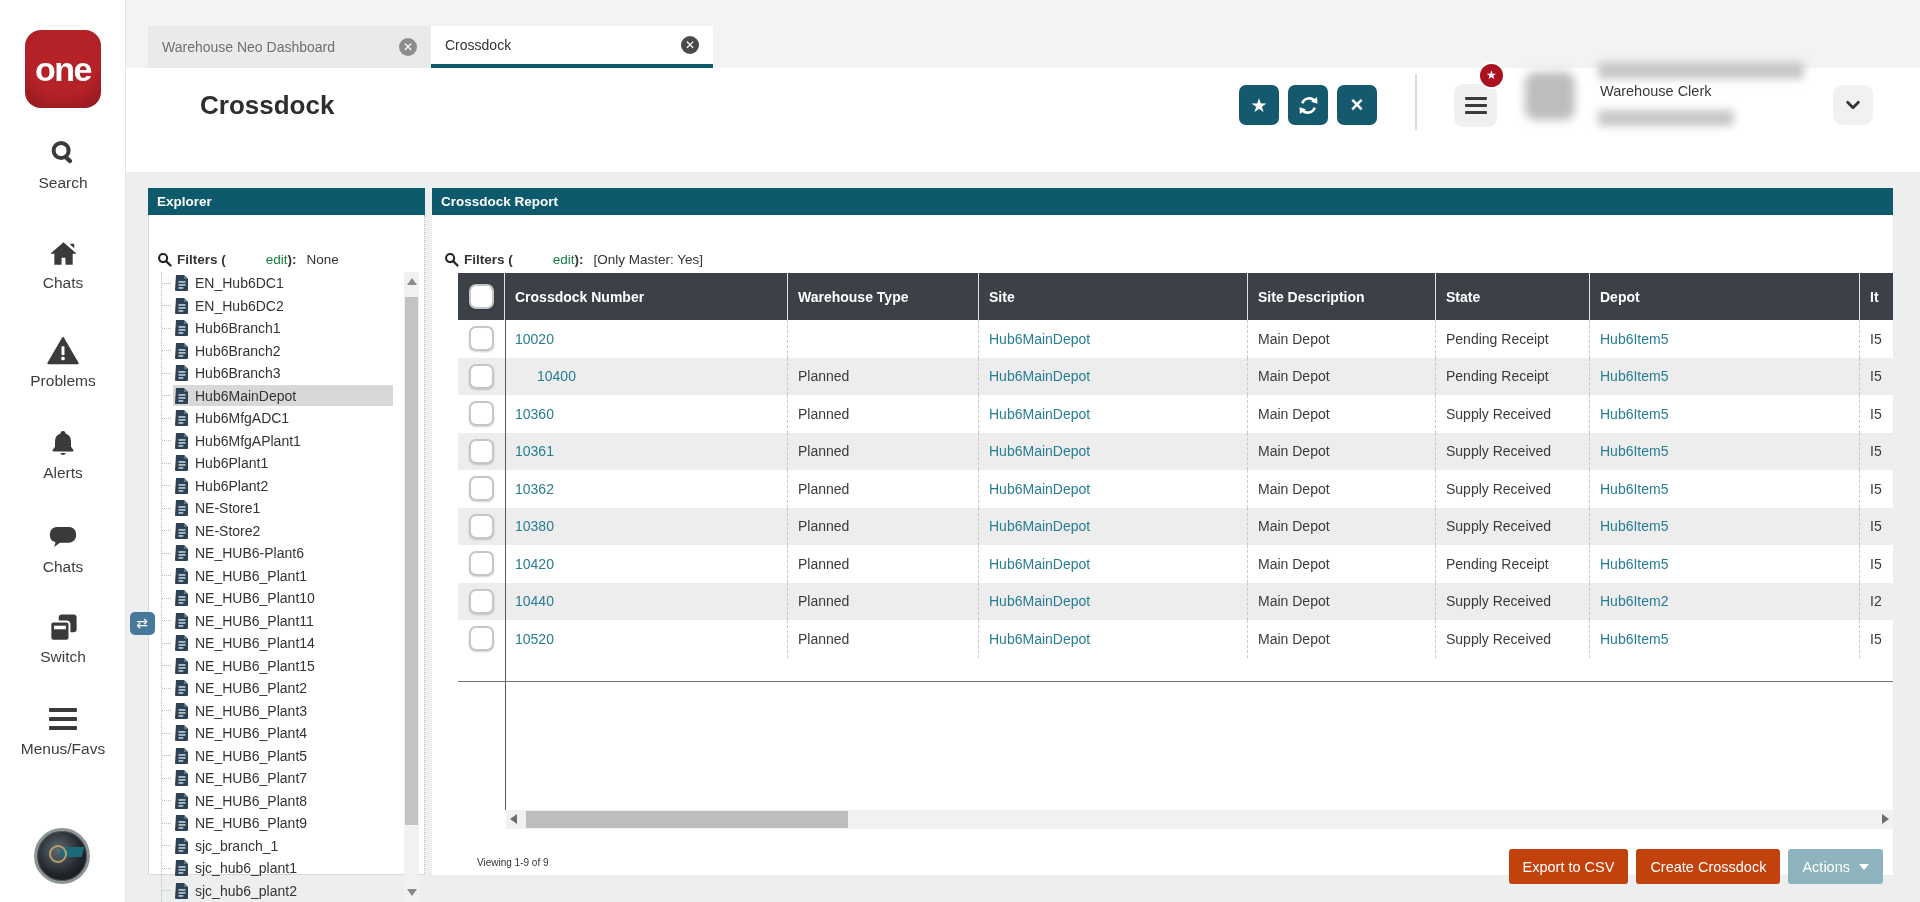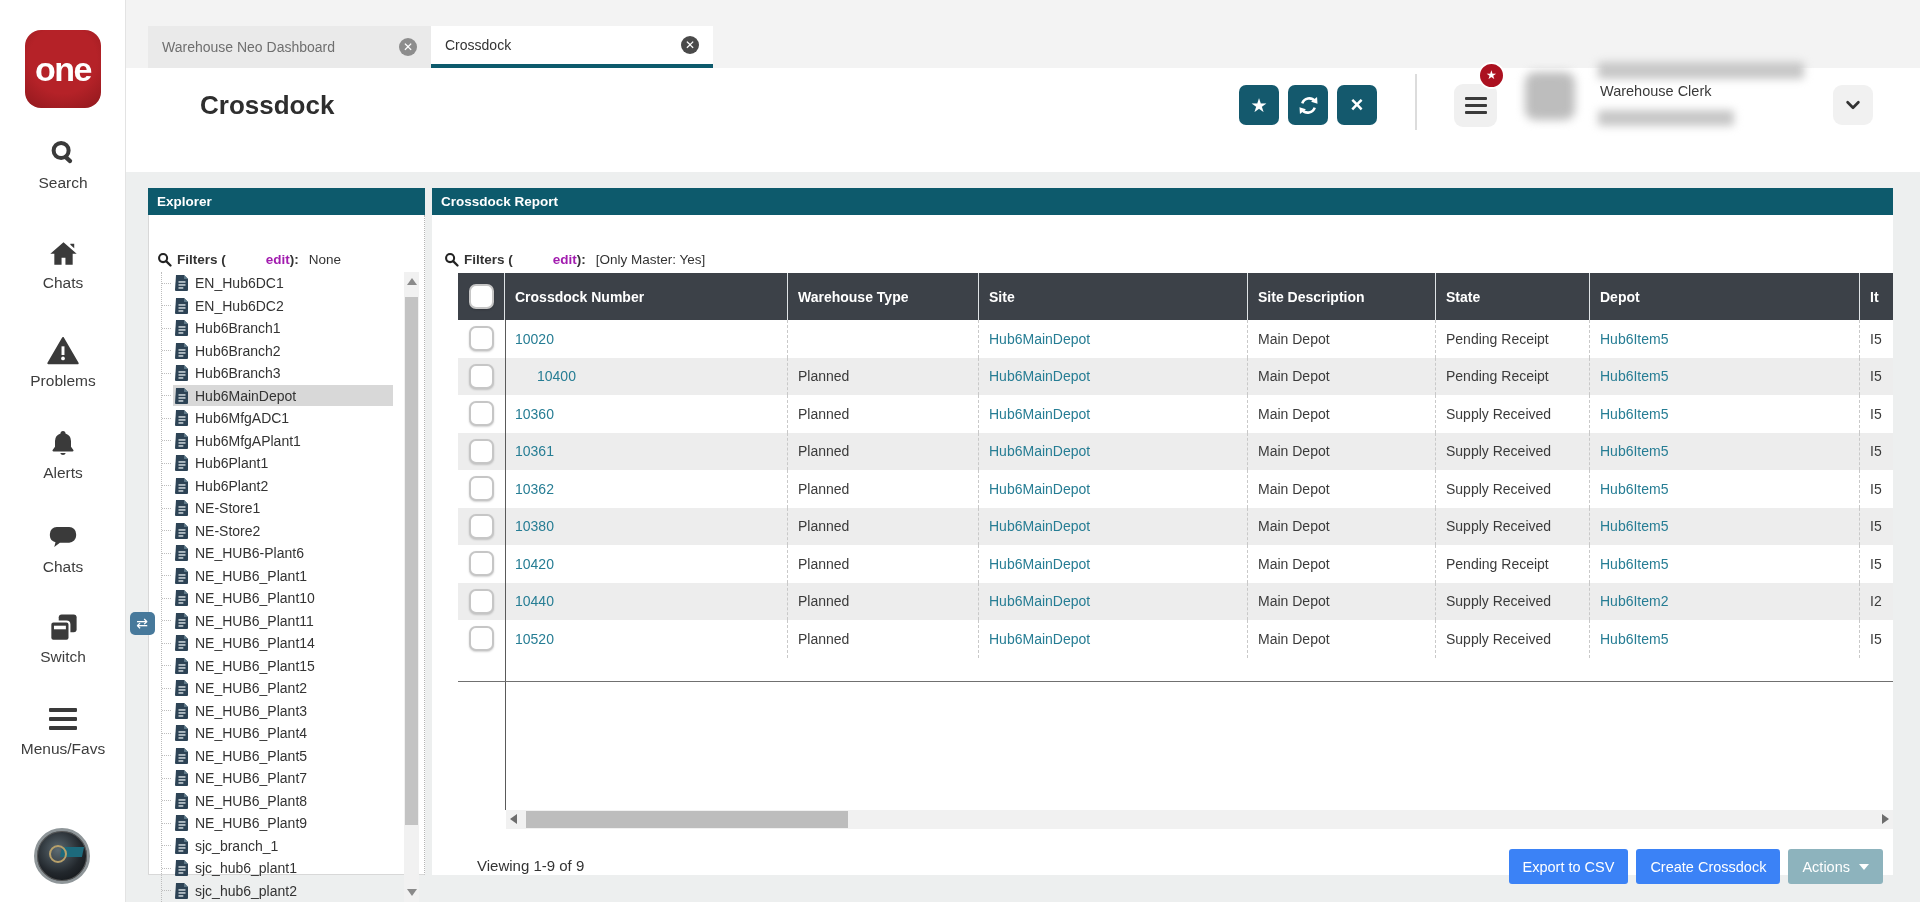--- a/index.html
+++ b/index.html
@@ -63,21 +63,21 @@
   .panel { position:absolute; top:16px; height:687px; }
   .panel-head { position:absolute; left:0; top:0; right:0; height:27px; background:#0d5a6c; color:#fff;
                 font-size:13.5px; font-weight:700; line-height:27px; padding-left:9px; }
   .panel-body { position:absolute; left:0; top:27px; right:0; bottom:0; background:#fff; }
 
   
   .explorer { left:22px; width:277px; }
   .explorer .panel-body { border:1px solid #d8d8d8; border-top:none; border-right:1px dotted #b5b5b5; }
   .filters-row { position:absolute; left:8px; top:33px; height:22px; display:flex; align-items:center; font-size:13.5px; color:#333; white-space:nowrap; }
   .filters-row b { font-weight:700; }
-  .filters-row .edit-link { color:#a21caf; font-weight:700; cursor:pointer;padding-left:40px; }
+  .filters-row .edit-link { color:#15803d; font-weight:400; cursor:pointer;padding-left:40px; }
   .filters-row .fval { margin-left:10px; font-weight:400; }
   .filters-row svg { margin-right:5px; }
   .tree { position:absolute; left:12px; top:57px; width:232px; height:630px; border-left:1px dotted #bdbdbd; overflow:hidden; }
   .tree-item { height:22.5px; display:flex; align-items:center; cursor:pointer; }
   .tree-item::before { content:""; width:9px; border-top:1px dotted #bdbdbd; margin-right:2px; flex:0 0 9px; }
   .tree-item .titem { display:flex; align-items:center; flex:1; height:21px; padding-left:2px; }
   .tree-item.selected .titem { background:#d8d8d8; }
   .tree-item svg { flex:0 0 14px; margin-right:6px; }
   .tree-label { font-size:14px; color:#333; white-space:nowrap; }
   .vscroll { position:absolute; right:5px; top:57px; width:15px; height:630px; background:#f1f1f1; }
@@ -102,25 +102,25 @@
   .cell-link { color:#267d94; cursor:pointer; }
   .checkbox { width:25px; height:25px; background:#fff; border:2px solid #c6c6c6; border-radius:7px;
               box-shadow:0 1px 2px rgba(0,0,0,.18); cursor:pointer; }
   .tbl-bottom-line { position:absolute; left:26px; top:466px; width:1435px; border-top:1px solid #707070; }
   .frozen-line { position:absolute; left:73px; top:105px; width:1px; height:490px; background:#5a5a5a; }
   .hscroll { position:absolute; left:74px; top:595px; width:1387px; height:19px; background:#f1f1f1; }
   .hthumb { position:absolute; left:20px; top:1px; width:322px; height:17px; background:#bdbdbd; cursor:pointer; }
   .harr { position:absolute; top:4px; width:0; height:0; border-top:5.5px solid transparent; border-bottom:5.5px solid transparent; }
   .harr.left { left:4px; border-right:7px solid #6d6d6d; }
   .harr.right { right:4px; border-left:7px solid #6d6d6d; }
-  .viewing { position:absolute; left:45px; top:642px; font-size:15px; color:#333; }
+  .viewing { position:absolute; left:45px; top:642px; font-size:10px; color:#333; }
   .footer-btns { position:absolute; right:10px; top:634px; display:flex; gap:8px; }
   .fbtn { height:35px; border:none; border-radius:3px; color:#fff; font-size:14.5px; padding:0 14px;
           font-family:"Liberation Sans", sans-serif; cursor:pointer; display:flex; align-items:center; }
-  .fbtn.teal { background:#3b82f6; }
+  .fbtn.teal { background:#c2410c; }
   .fbtn.muted { background:#8db3bd; }
   .caret-dn { display:inline-block; width:0; height:0; border-left:5px solid transparent; border-right:5px solid transparent;
               border-top:6px solid #fff; margin-left:9px; }
 </style>
 </head>
 <body>
 
 <div class="screen">
 
   <div class="sidebar">

